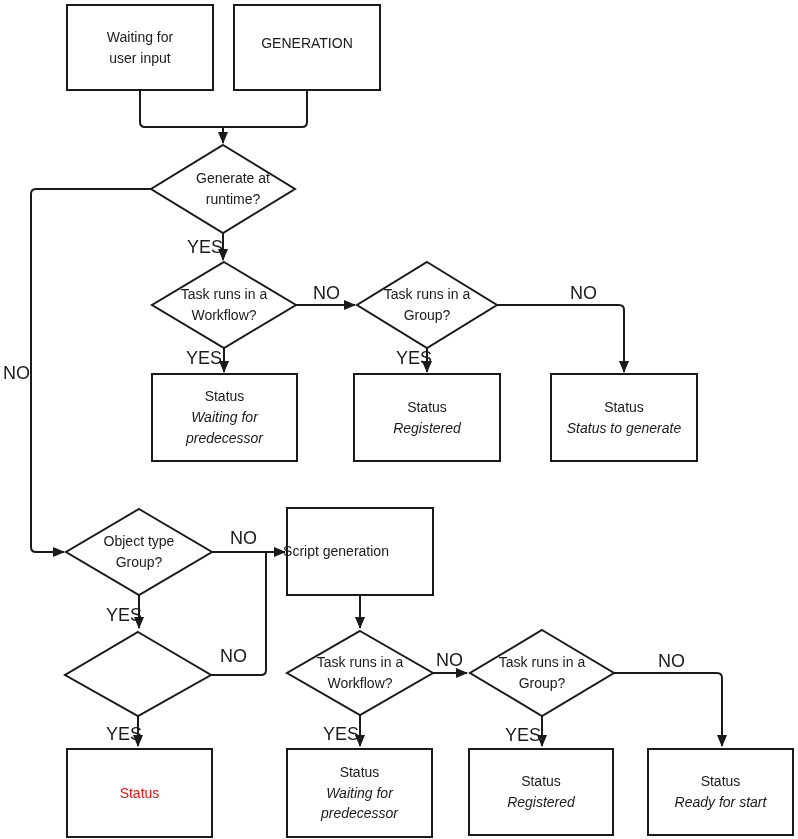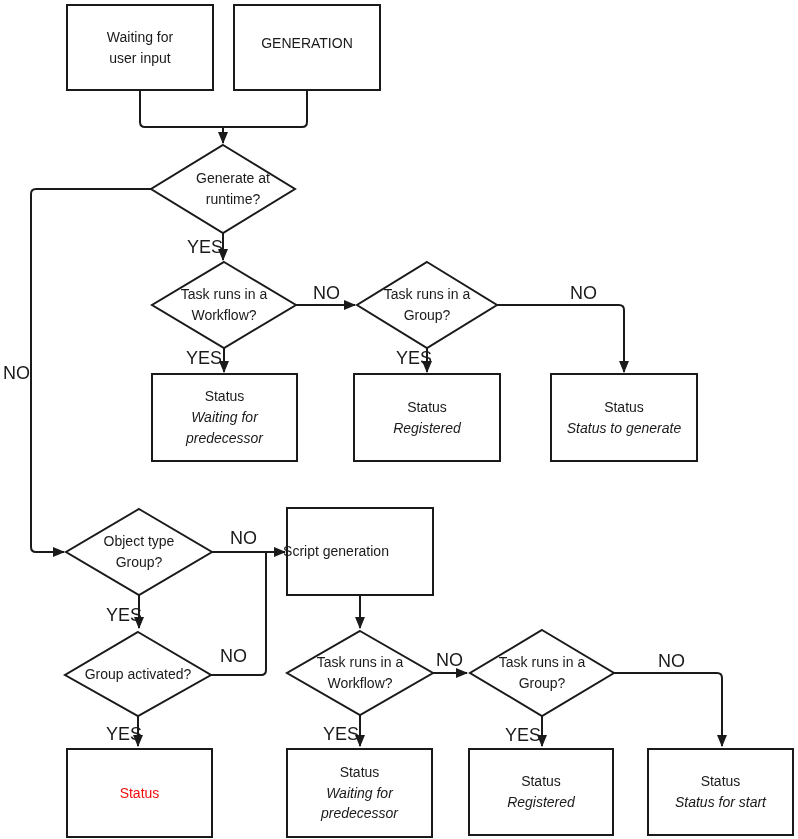--- a/index.html
+++ b/index.html
@@ -146,23 +146,20 @@
 
   <div class="node-label" style="left:66px; top:509px; width:146px; height:86px;text-align:center;">
     <span>Object type
 Group?</span>
   </div>
 
   <div class="node-label" style="left:269px; top:508px; width:134px; height:87px;">
     <span>Script generation</span>
   </div>
 
-  <div class="node-label" style="left:65px; top:632px; width:146px; height:84px;">
-    <span>Group activated?</span>
-  </div>
 
   <div class="node-label fault" style="left:67px; top:749px; width:145px; height:88px;">
     <span class="title">Status</span>
   </div>
 
   <div class="node-label" style="left:287px; top:749px; width:145px; height:88px;">
     <span class="title">Status</span>
     <span class="value">Waiting for
 predecessor</span>
   </div>
@@ -177,21 +174,21 @@
 Group?</span>
   </div>
 
   <div class="node-label" style="left:469px; top:749px; width:144px; height:86px;">
     <span class="title">Status</span>
     <span class="value">Registered</span>
   </div>
 
   <div class="node-label" style="left:648px; top:749px; width:145px; height:86px;">
     <span class="title">Status</span>
-    <span class="value">Status for start</span>
+    <span class="value">Ready for start</span>
   </div>
 
   <div class="edge-label" style="left:187px; top:238px;">YES</div>
   <div class="edge-label" style="left:3px;   top:364px;">NO</div>
   <div class="edge-label" style="left:313px; top:284px;">NO</div>
   <div class="edge-label" style="left:186px; top:349px;">YES</div>
   <div class="edge-label" style="left:396px; top:349px;">YES</div>
   <div class="edge-label" style="left:570px; top:284px;">NO</div>
   <div class="edge-label" style="left:230px; top:529px;">NO</div>
   <div class="edge-label" style="left:106px; top:606px;">YES</div>

